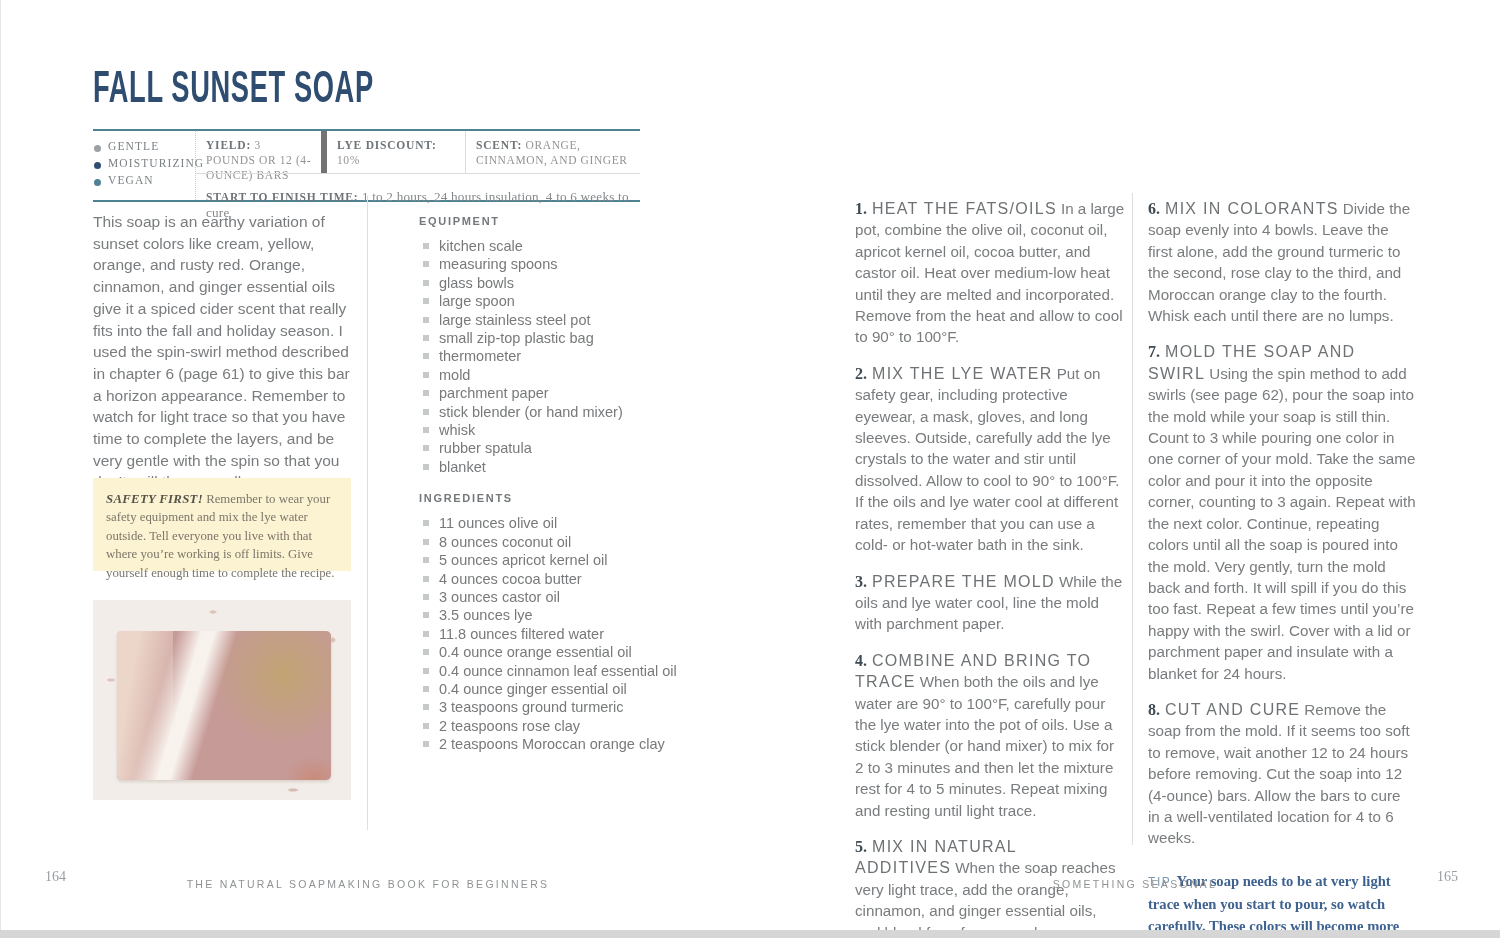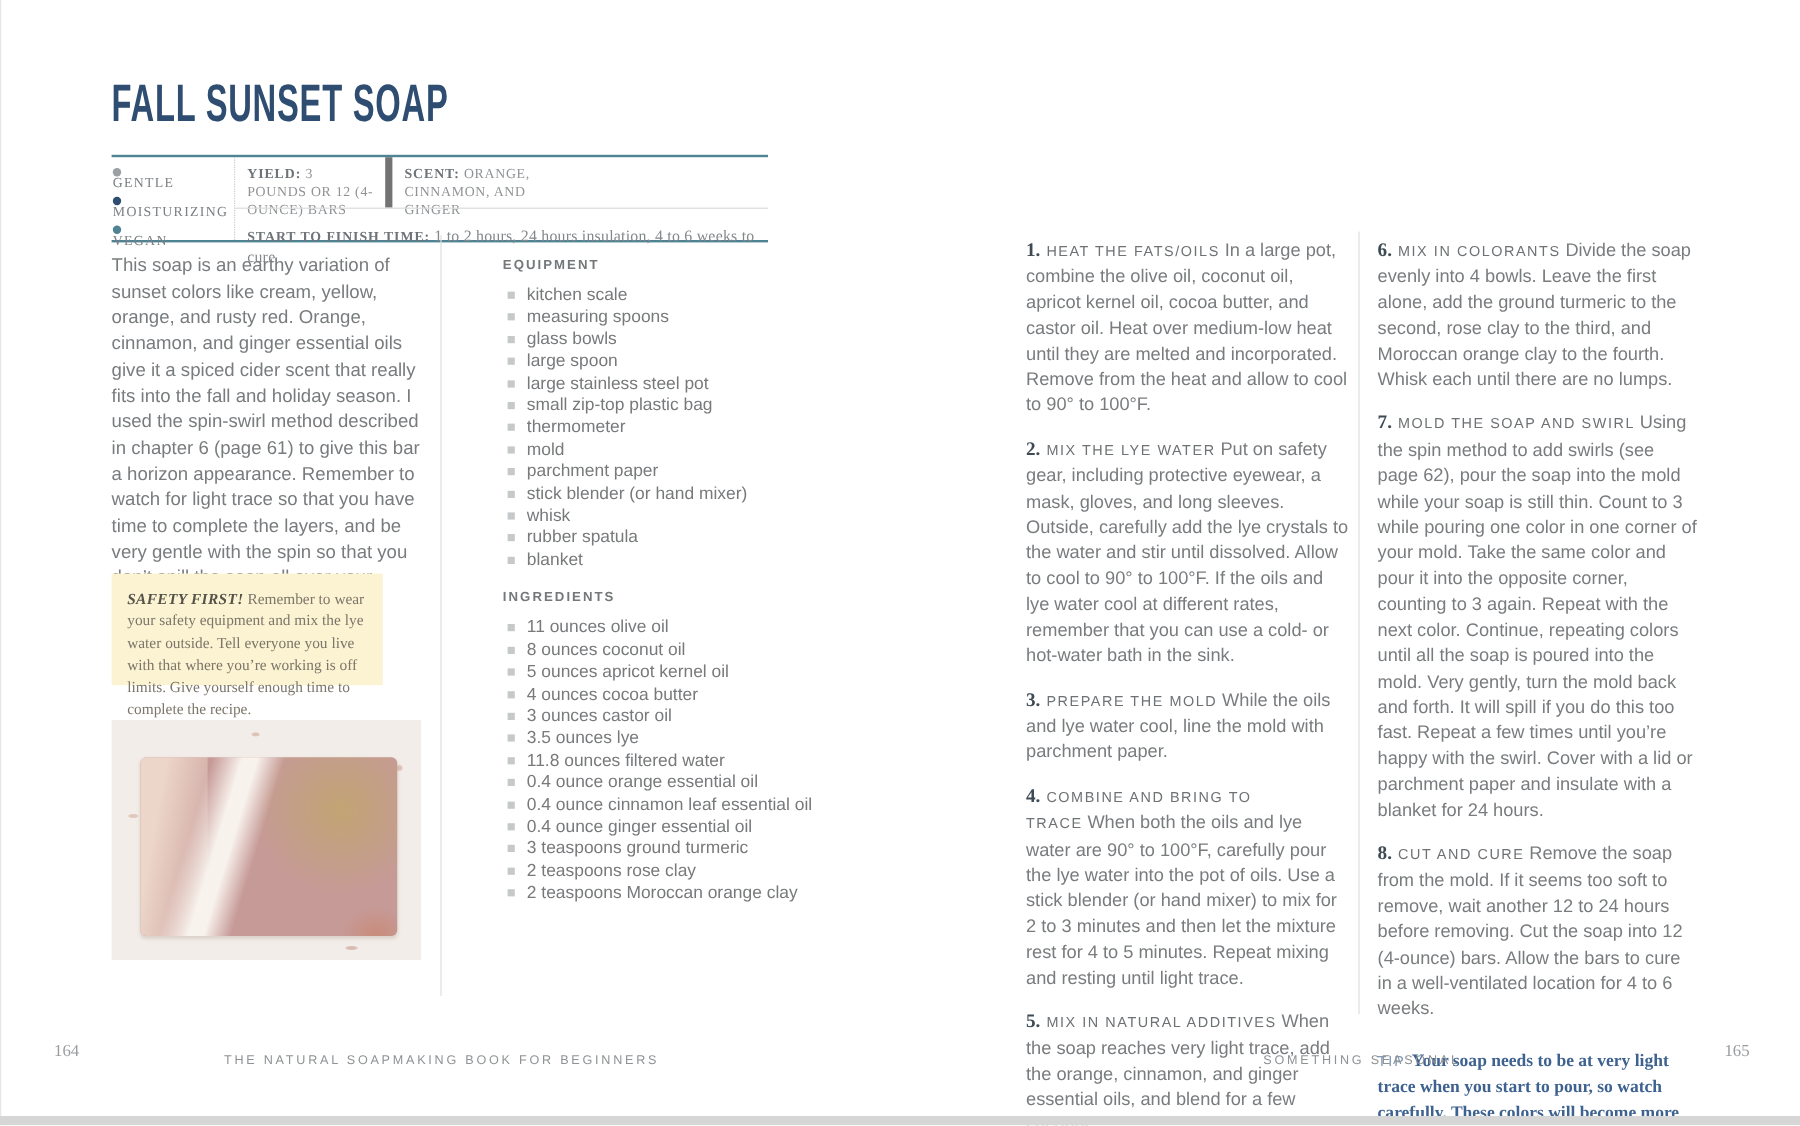--- a/index.html
+++ b/index.html
@@ -11,21 +11,21 @@
   .title{position:absolute;left:93px;top:62px;margin:0;font-size:44px;font-weight:700;
          color:#2e4d71;letter-spacing:1px;transform:scaleX(0.62);transform-origin:left center;
          white-space:nowrap;}
 
   
   .info-table{position:absolute;left:93px;top:129px;width:547px;
               border-top:2px solid #4e8394;border-bottom:2px solid #4e8394;
               display:grid;grid-template-columns:103px 131px 139px 174px;grid-template-rows:42px 27px;
               font-family:"Liberation Serif",serif;}
   .tags-cell{grid-row:1/3;border-right:1px dotted #c7cbcd;padding:9px 4px 0 1px;}
-  .tag-row{display:flex;align-items:flex-start;margin-bottom:5px;flex-direction:column;}
+  .tag-row{display:flex;align-items:flex-end;margin-bottom:5px;}
   .tag-bullet{width:7px;height:7px;border-radius:50%;margin-right:7px;flex:none;}
   .tag-label{font-size:11.5px;letter-spacing:1.1px;color:#7b8083;}
   .cell{padding:7px 8px 0 10px;font-size:11.5px;letter-spacing:0.6px;color:#909396;line-height:15px;}
   .cell-yield{border-right:6px solid #737373;}
   .cell-lye{border-right:1px solid #dadcdd;}
   .cell-time{grid-column:2/5;border-top:1px solid #dadcdd;letter-spacing:0.2px;
              font-size:13.2px;color:#84888b;padding-top:15px;}
   .lbl{font-weight:700;color:#6e7478;letter-spacing:0.8px;font-size:11.5px;}
 
   
@@ -36,21 +36,21 @@
   .rule-right{left:1132px;top:193px;height:652px;}
 
   .supply-col{position:absolute;left:383px;top:215px;width:258px;margin-left:36px;}
   .supply-header{margin:0 0 10px;font-size:11px;font-weight:700;letter-spacing:1.7px;color:#74787a;}
   .supply-list{list-style:none;margin:0;padding:0;}
   .supply-list li{display:flex;font-size:14.5px;line-height:18.4px;color:#77797b;}
   .sq{width:6px;height:6px;background:#c6c9ca;margin:6px 10px 0 4px;flex:none;}
   .supply-gap{margin-top:16px;}
 
   
-  .safety{position:absolute;left:93px;top:478px;width:226px;height:93px;background:#fcf3d3;
+  .safety{position:absolute;left:93px;top:478px;width:258px;height:93px;background:#fcf3d3;
           box-sizing:border-box;padding:12px 13px;font-family:"Liberation Serif",serif;
           font-size:12.8px;line-height:18.4px;color:#7c766a;}
   .safety-label{font-weight:700;font-style:italic;color:#55524a;letter-spacing:0.3px;}
 
   
   .photo{position:absolute;left:93px;top:600px;width:258px;height:200px;background:#f2ede8;
          background-image:
            radial-gradient(4px 2px at 30px 178px,#dcc0b4 60%,rgba(220,192,180,0)),
            radial-gradient(6px 2px at 200px 190px,#d8bcb2 60%,rgba(216,188,178,0)),
            radial-gradient(3px 3px at 240px 40px,#dec4ba 60%,rgba(222,196,186,0)),
@@ -65,21 +65,21 @@
   .soap-left{position:absolute;left:-4%;top:-8%;width:30%;height:118%;
              background:linear-gradient(100deg,#ecd5c9 35%,rgba(236,213,201,0));}
   .soap-peach{position:absolute;right:-5%;bottom:-14%;width:60%;height:75%;
               background:radial-gradient(closest-side at 78% 80%,rgba(203,128,99,0.55),rgba(203,128,99,0));}
 
   
   .steps-a{position:absolute;left:855px;top:198px;width:271px;}
   .steps-b{position:absolute;left:1148px;top:198px;width:268px;}
   .step{margin:0 0 15px;font-size:15.2px;line-height:21.4px;color:#797c7e;}
   .step-num{font-family:"Liberation Serif",serif;font-weight:700;font-size:16px;color:#3f4b54;margin-right:5px;}
-  .step-head{font-size:12px;letter-spacing:1.3px;color:#6e7274;margin-right:4px;}
+  .step-head{font-size:16px;letter-spacing:1.3px;color:#6e7274;margin-right:4px;}
 
   .tip{margin-top:21px;font-family:"Liberation Serif",serif;font-weight:600;
        font-size:14.6px;line-height:22px;color:#3e6290;}
   .tip-label{font-family:"Liberation Sans",sans-serif;font-weight:400;font-size:12px;
              letter-spacing:1.6px;color:#7e99b6;margin-right:5px;}
 
   
   .pagenum{position:absolute;top:869px;font-family:Liberation Serif, serif;font-size:14px;color:#9a9da0;}
   .pagenum-left{left:45px;}
   .pagenum-right{right:42px;}
@@ -108,20 +108,24 @@
         </div>
         <div class="tag-row">
           <span class="tag-bullet" style="background:#4e8394"></span>
           <span class="tag-label">VEGAN</span>
         </div>
       </div>
       <div class="cell cell-yield">
         <span class="lbl">YIELD:</span>
         <span>3 POUNDS OR 12 (4-OUNCE) BARS</span>
       </div>
+      <div class="cell cell-lye">
+        <span class="lbl">LYE DISCOUNT:</span>
+        <span>10%</span>
+      </div>
       <div class="cell cell-scent">
         <span class="lbl">SCENT:</span>
         <span>ORANGE, CINNAMON, AND GINGER</span>
       </div>
       <div class="cell cell-time">
         <span class="lbl">START TO FINISH TIME:</span>
         <span>1 to 2 hours, 24 hours insulation, 4 to 6 weeks to cure</span>
       </div>
     </div>
 

